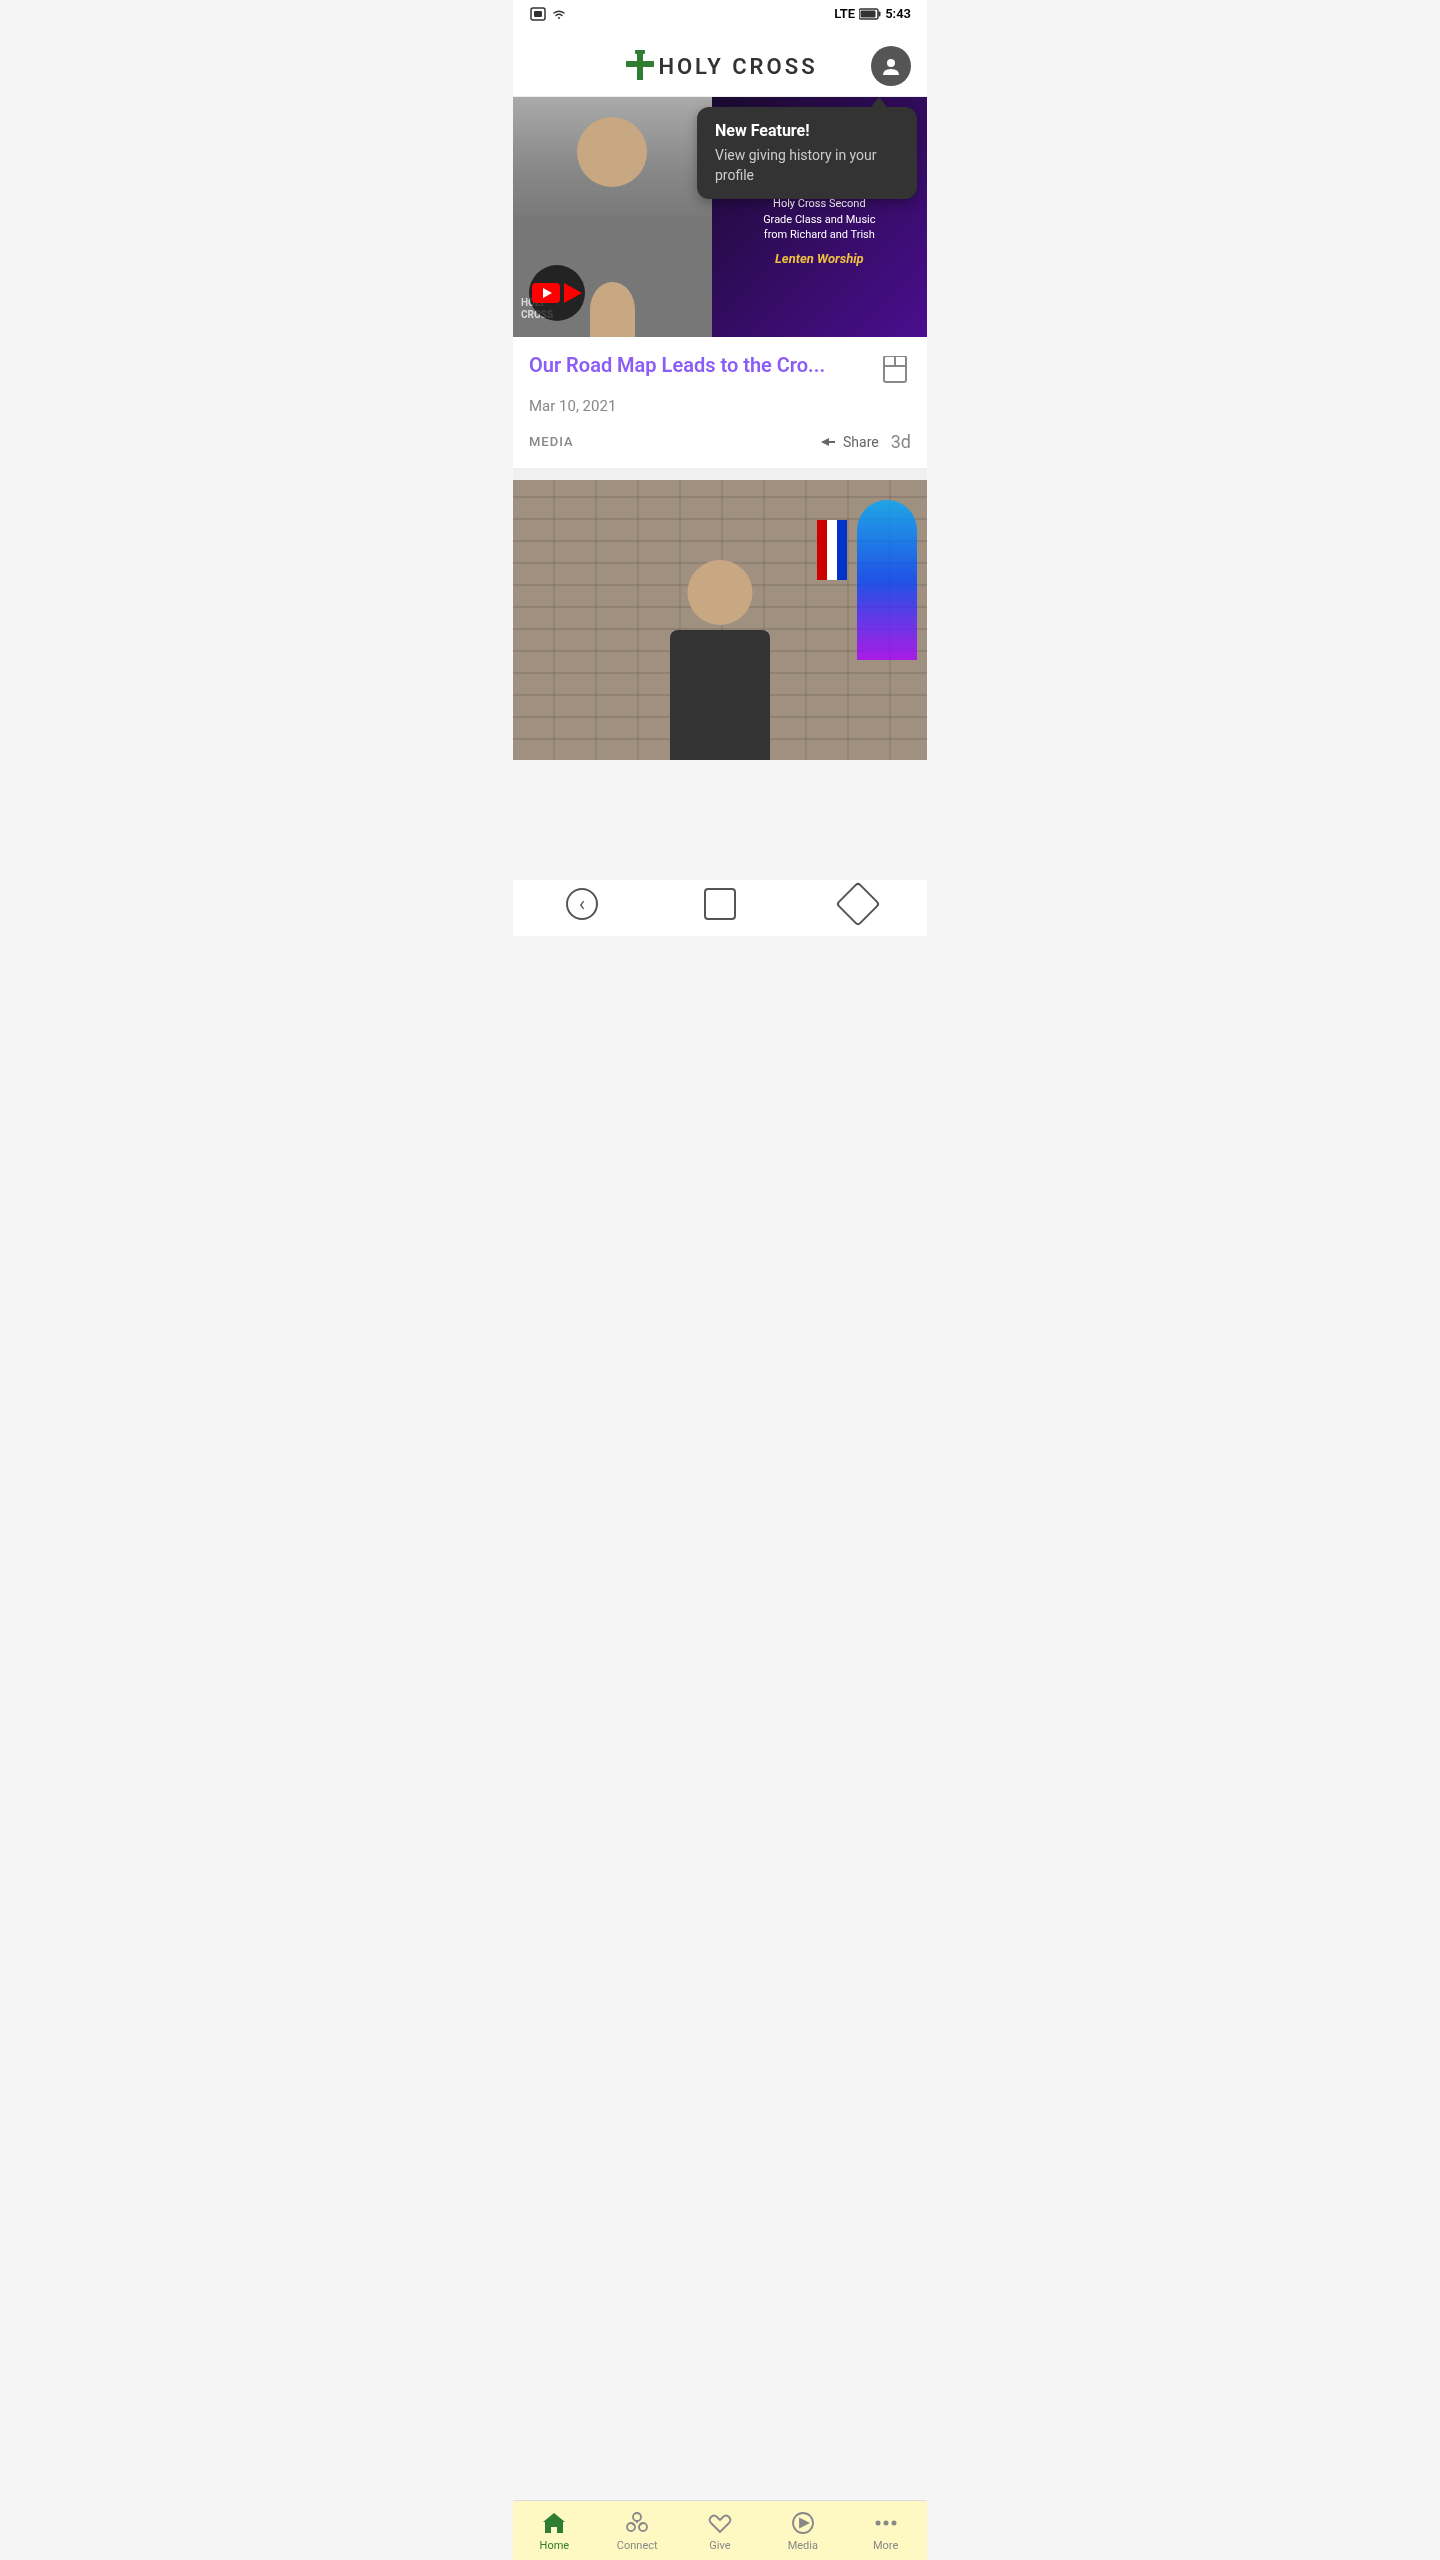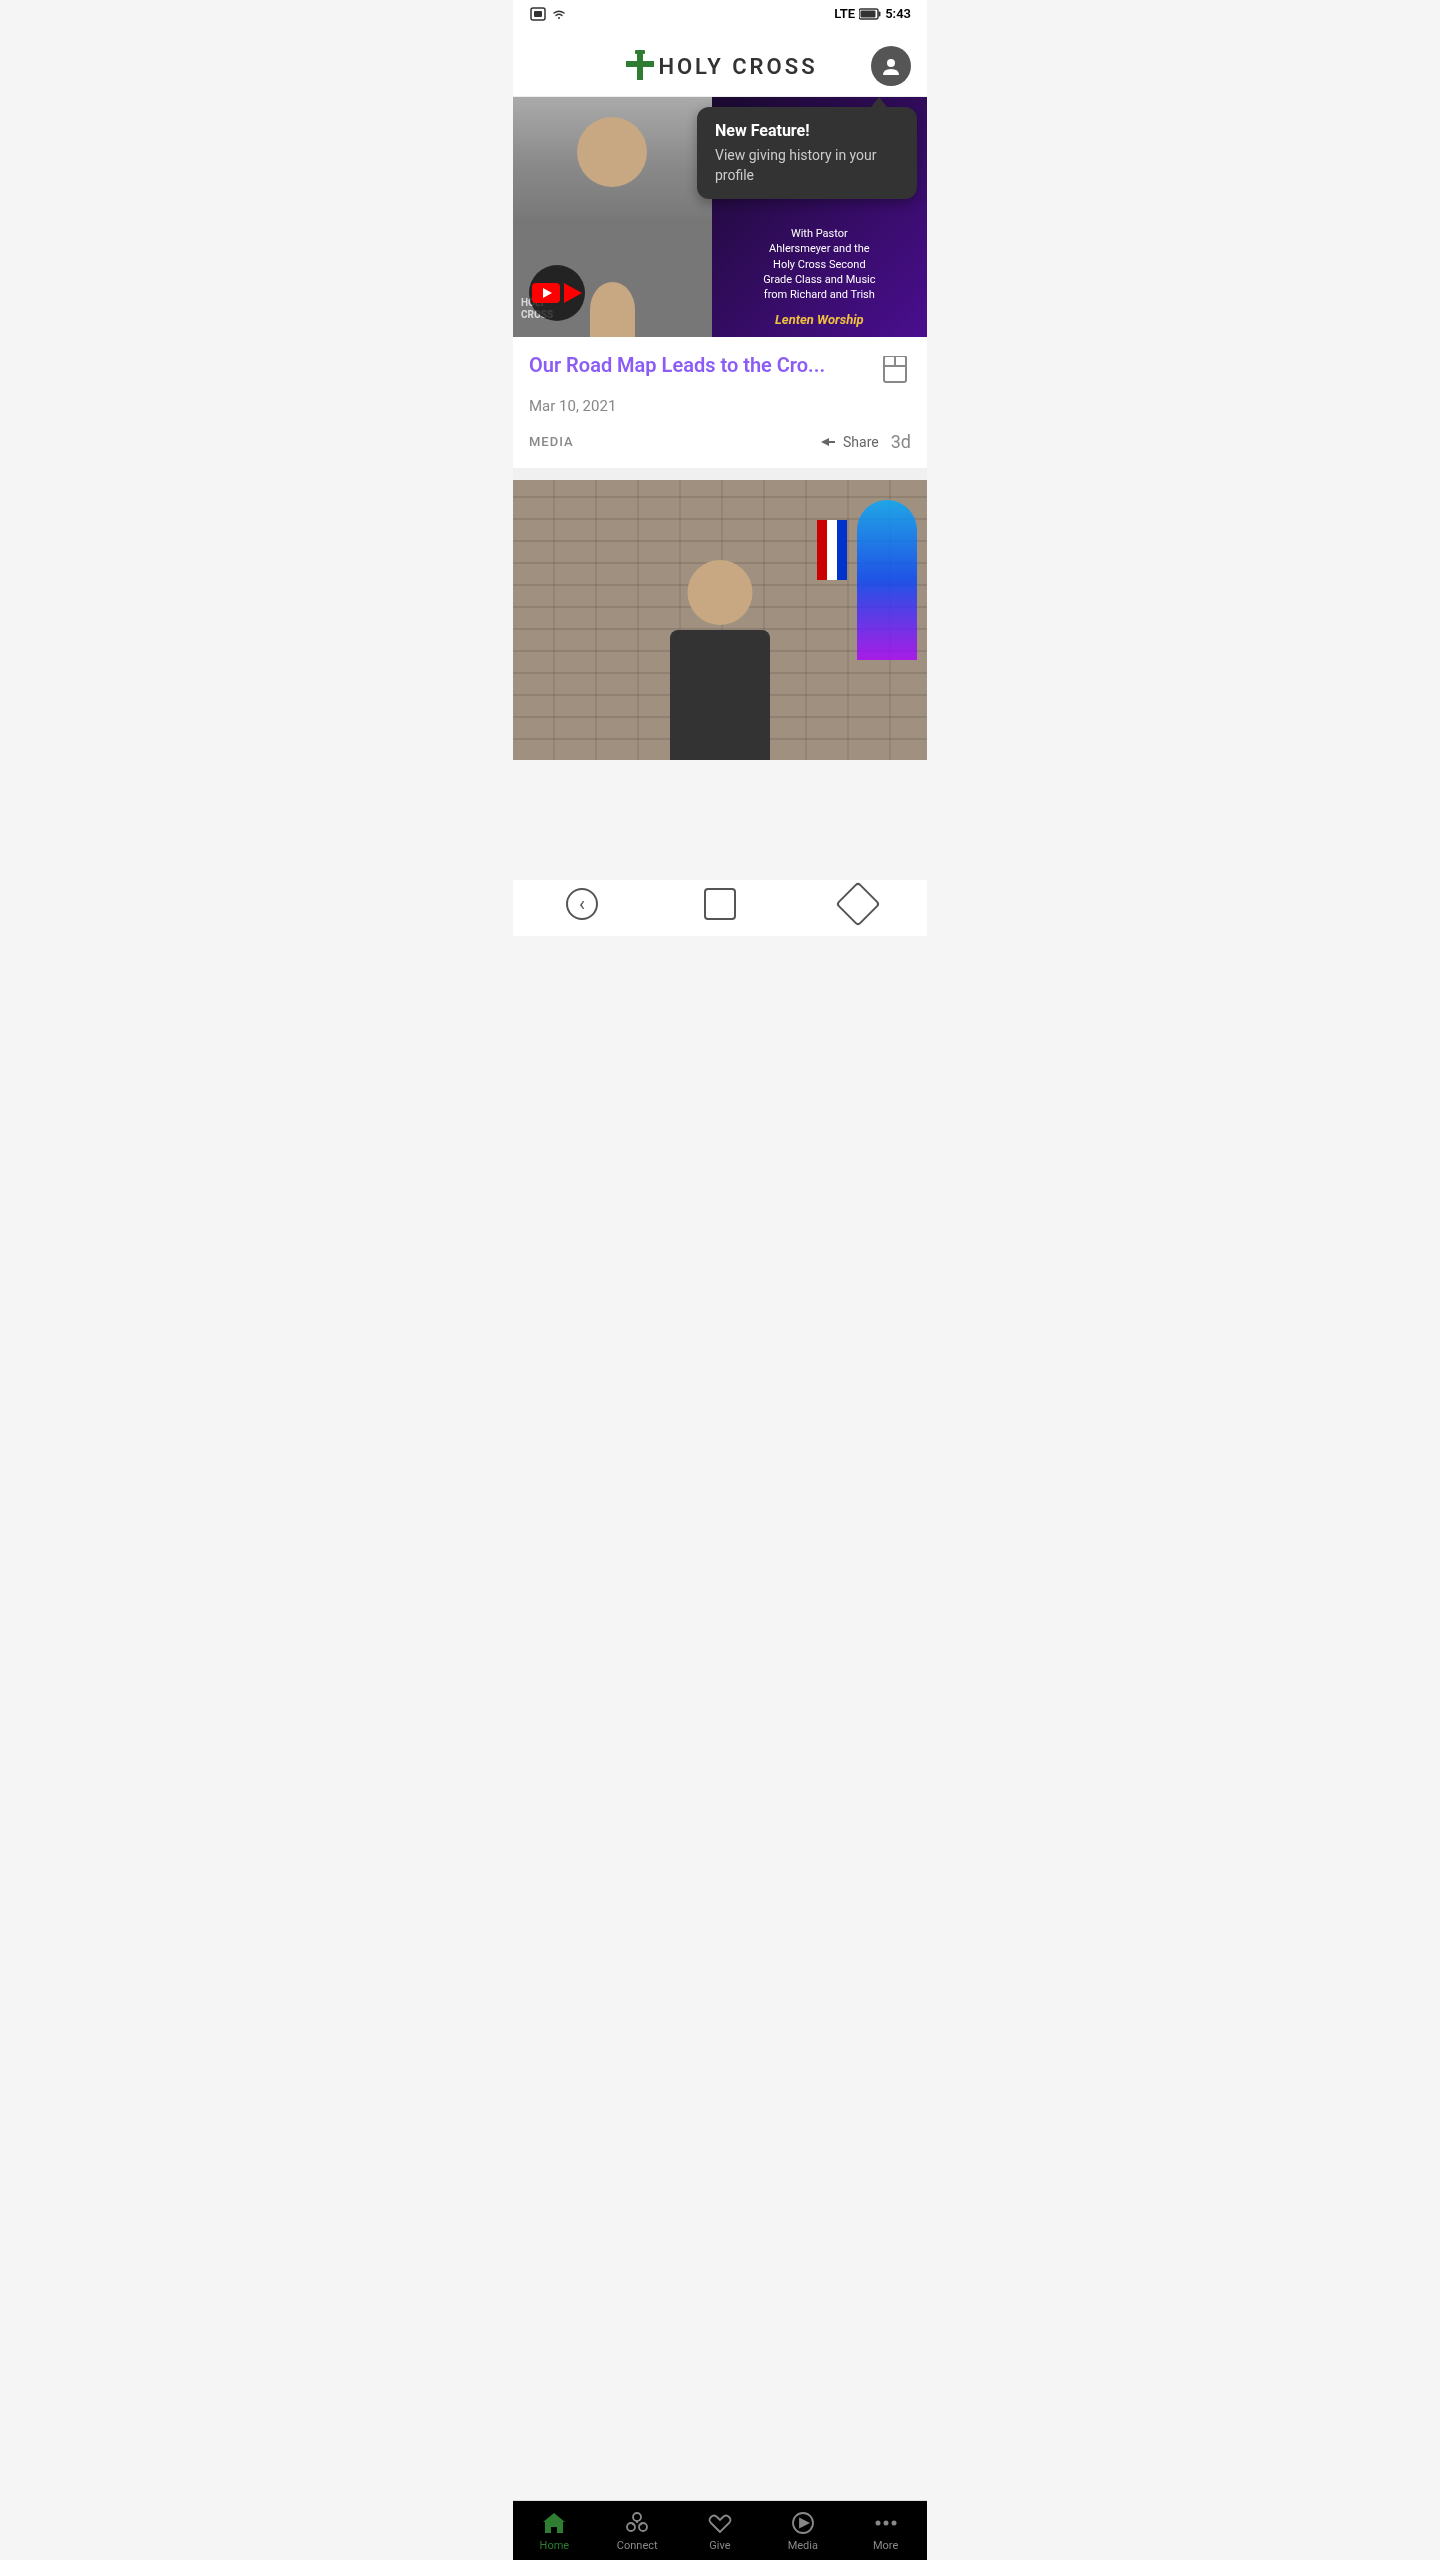--- a/index.html
+++ b/index.html
@@ -399,21 +399,21 @@
       position: absolute;
       right: 80px;
       top: 40px;
       width: 30px;
       height: 60px;
       background: linear-gradient(to right, #cc0000 33%, #fff 33% 66%, #0033cc 66%);
     }
 
     
     .bottom-nav {
-      background: #000000;
+      background: #fef9c3;
       display: flex;
       border-top: 1px solid #ddd;
       position: fixed;
       bottom: 0;
       width: 414px;
       z-index: 100;
     }
 
     .nav-item {
       flex: 1;
@@ -543,21 +543,21 @@
       <div style="position:absolute;bottom:0;left:0;right:0;height:50%;background:#777;display:flex;align-items:flex-end;justify-content:center;">
         <div style="width:45px;height:55px;background:#c8a882;border-radius:50% 50% 0 0;"></div>
       </div>
       <div class="watermark">
         <div>HOLY</div>
         <div>CROSS</div>
       </div>
     </div>
 
     <div class="video-right">
-      <div class="video-bottom-right" style="height:100%;background:linear-gradient(135deg,#1a0a2e,#4a0e8f);align-items:flex-end;">
+      <div class="video-bottom-right" style="height:100%;background:linear-gradient(135deg,#1a0a2e,#4a0e8f);">
         <div class="video-overlay-text">
           <div>With Pastor</div>
           <div>Ahlersmeyer and the</div>
           <div>Holy Cross Second</div>
           <div>Grade Class and Music</div>
           <div>from Richard and Trish</div>
           <div class="italic" style="margin-top:8px;">Lenten Worship</div>
         </div>
       </div>
     </div>

